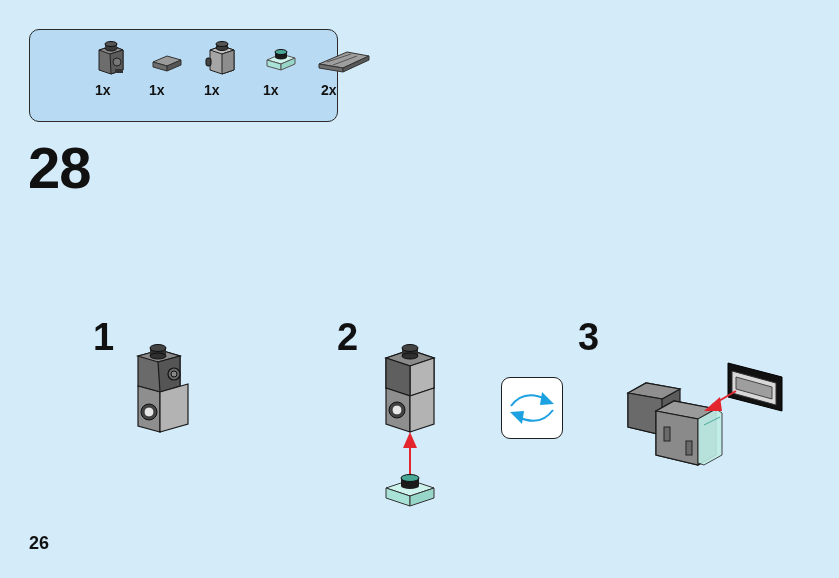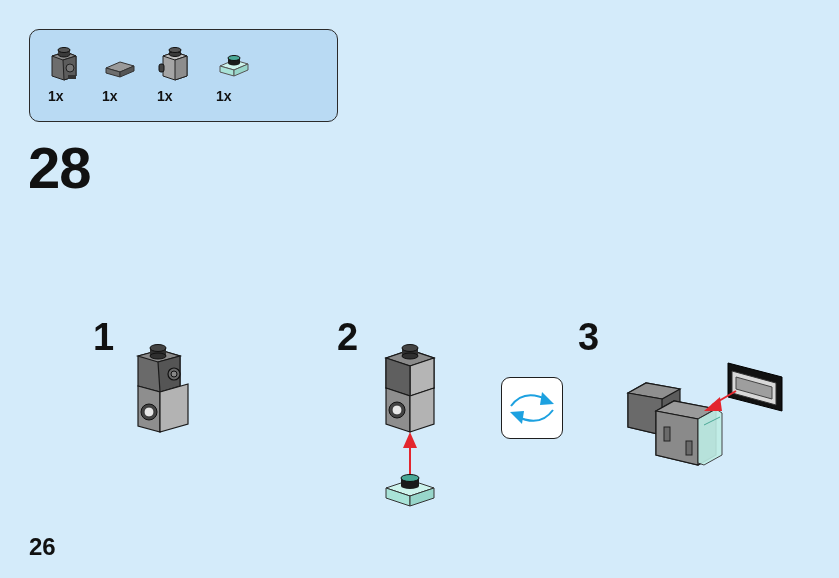--- a/index.html
+++ b/index.html
@@ -8,42 +8,42 @@
       background: #d4ebfa;
       font-family: "Liberation Sans", sans-serif;
       position: relative;
       color: #0f0f0f;
     }
     .parts-box {
       position: absolute; left: 29px; top: 29px; width: 309px; height: 93px;
       background: #b9daf3; border: 1.5px solid #2a2a2a; border-radius: 10px;
       box-sizing: border-box;
     }
-    .part { position: absolute; top: 14px; width: 50px; height: 64px; }
+    .part { position: absolute; top: 8px; width: 50px; height: 64px; margin-left: 47px; }
     .part svg { position: absolute; left: 0; top: 0; }
     .part .qty {
       position: absolute; left: 2px; top: 44px;
       font-weight: bold; font-size: 14px; color: #111;
     }
     .step-number {
       position: absolute; left: 28px; top: 134px;
       font-size: 58px; font-weight: bold; color: #111; letter-spacing: -1px;
     }
     .substep-num {
       position: absolute; font-size: 38px; font-weight: bold; color: #111;
     }
     .figure { position: absolute; }
     .rotate-icon {
       position: absolute; left: 501px; top: 377px; width: 62px; height: 62px;
       box-sizing: border-box; background: #ffffff;
       border: 1.5px solid #1f1f1f; border-radius: 9px;
     }
     .page-number {
       position: absolute; left: 29px; top: 533px;
-      font-size: 24px; font-weight: bold; color: #111;
+      font-size: 18px; font-weight: bold; color: #111;
     }
   </style>
 </head>
 <body>
 
 <div class="parts-box">
   <div class="part" style="left:16px;">
     <svg width="40" height="44" viewBox="0 0 40 44">
       <polygon points="6,12 20,8 30,12 30,32 18,36 6,32" fill="#6d6d6d" stroke="#222" stroke-width="1"></polygon>
       <polygon points="6,12 20,8 30,12 17,16" fill="#8c8c8c" stroke="#222" stroke-width="1"></polygon>
@@ -79,20 +79,30 @@
   <div class="part" style="left:184px;">
     <svg width="40" height="44" viewBox="0 0 40 44">
       <polygon points="6,22 20,16 34,20 20,26" fill="#cdf3ec" stroke="#555" stroke-width="1"></polygon>
       <polygon points="6,22 20,26 20,32 6,28" fill="#a9e3d8" stroke="#555" stroke-width="1"></polygon>
       <polygon points="20,26 34,20 34,26 20,32" fill="#98d6ca" stroke="#555" stroke-width="1"></polygon>
       <rect x="14" y="14" width="12" height="5" fill="#1b1b1b"></rect>
       <ellipse cx="20" cy="19" rx="6" ry="2.5" fill="#1b1b1b"></ellipse>
       <ellipse cx="20" cy="14" rx="6" ry="2.5" fill="#4aa896" stroke="#111"></ellipse>
     </svg>
     <span class="qty">1x</span>
+  </div>
+  <div class="part" style="left:240px;">
+    <svg width="60" height="44" viewBox="0 0 60 44">
+      <polygon points="2,26 30,14 52,18 26,30" fill="#9e9e9e" stroke="#333" stroke-width="1"></polygon>
+      <polygon points="2,26 26,30 26,34 2,30" fill="#6f6f6f" stroke="#333" stroke-width="1"></polygon>
+      <polygon points="26,30 52,18 52,22 26,34" fill="#585858" stroke="#333" stroke-width="1"></polygon>
+      <line x1="10" y1="24" x2="34" y2="16" stroke="#555" stroke-width="1"></line>
+      <line x1="16" y1="27" x2="40" y2="18" stroke="#555" stroke-width="1"></line>
+    </svg>
+    <span class="qty" style="left:4px;">2x</span>
   </div>
 </div>
 
 <div class="step-number">28</div>
 
 <div class="substep-num" style="left:93px; top:316px;">1</div>
 <svg class="figure" style="left:130px; top:340px;" width="70" height="100" viewBox="0 0 70 100">
 
   <polygon points="8,16 30,10 50,16 50,46 30,52 8,46" fill="#6a6a6a" stroke="#1a1a1a" stroke-width="1.2"></polygon>
   <polygon points="8,16 30,10 50,16 28,22" fill="#8a8a8a" stroke="#1a1a1a" stroke-width="1.2"></polygon>

